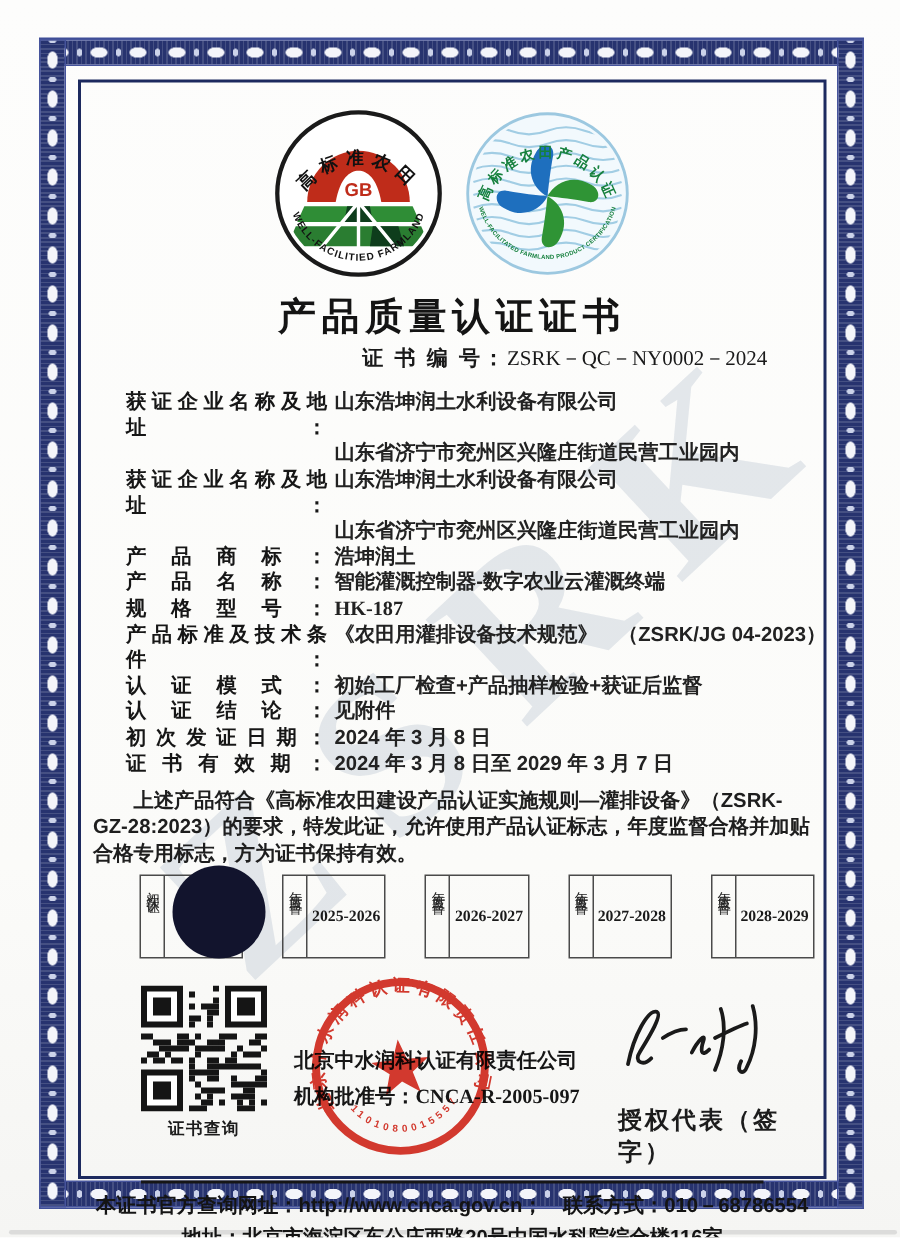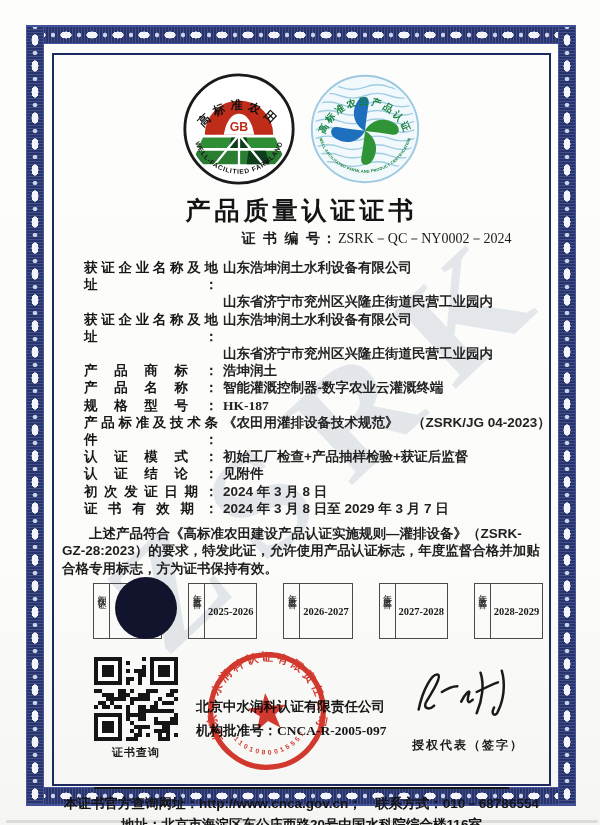--- a/index.html
+++ b/index.html
@@ -50,21 +50,21 @@
   .ycell{flex:1;display:flex;align-items:center;justify-content:center;font-size:10.5px;font-weight:bold;
         font-family:"Liberation Serif","DejaVu Serif",serif;color:#1a1a1a;}
   .first-seal{position:absolute;left:21px;top:-7px;width:62px;height:62px;border-radius:50%;background:#12142d;}
   
   .issuer{position:relative;height:128px;margin-top:12px;}
   .qr{position:absolute;left:34px;top:6px;width:84px;height:84px;}
   .qr-caption{position:absolute;left:30px;top:94px;width:92px;text-align:center;font-size:11px;font-weight:bold;letter-spacing:1px;}
   .company-lines{position:absolute;left:136px;top:44px;font-size:13.5px;font-weight:bold;line-height:24px;color:#161616;white-space:nowrap;}
   .stamp{position:absolute;left:145px;top:-2px;width:124px;height:124px;mix-blend-mode:multiply;opacity:.93;transform:rotate(-6deg);}
   .signature{position:absolute;left:348px;top:12px;width:118px;height:58px;}
-  .sig-label{position:absolute;left:352px;top:86px;font-size:12px;font-weight:bold;letter-spacing:2px;}
+  .sig-label{position:absolute;left:352px;top:86px;font-size:16px;font-weight:bold;letter-spacing:2px;}
   .rule{height:2px;background:#161616;margin:8px 34px 0;}
   .footer{margin-top:5px;text-align:center;font-size:13.5px;font-weight:bold;line-height:20.5px;color:#141414;}
 </style>
 </head>
 <body>
 
 <div class="page">
 
   <div class="outer-line"></div>
   <div class="band band-top"></div>

